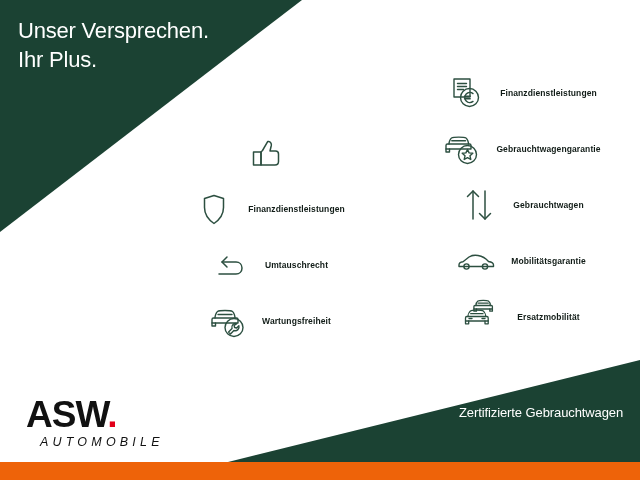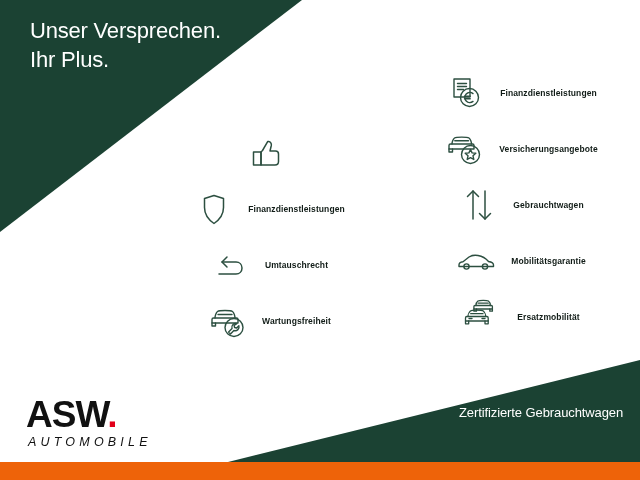--- a/index.html
+++ b/index.html
@@ -26,21 +26,21 @@
     background:#1b4233;
     clip-path:polygon(640px 0, 640px 102px, 228px 102px);
   }
   #bottom-orange-bar{
     left:0;top:462px;width:640px;height:18px;
     background:#ee6309;
   }
 
   
   #headline{
-    position:absolute;left:30px;top:16px;width:330px;
+    position:absolute;left:18px;top:16px;width:330px;
     color:#ffffff;
     font-size:22px;
     line-height:29px;
     font-weight:400;
     letter-spacing:-0.2px;
   }
   #headline .line{display:block;white-space:nowrap;}
 
   
   .feature-col{position:absolute;}
@@ -84,21 +84,21 @@
     font-family:"Liberation Sans", sans-serif;
   }
   #asw-dot{color:#e2001a;}
   #asw-subtitle{
     display:block;
     font-size:12.5px;
     font-style:italic;
     color:#111111;
     letter-spacing:4.2px;
     margin-top:1px;
-    margin-left:2px;
+    margin-left:14px;
   }
 
   
   #skoda-logo{
     position:absolute;left:459px;top:404px;width:175px;
     color:#ffffff;
   }
   #skoda-line1{
     display:block;
     font-size:19px;
@@ -203,21 +203,21 @@
       <span class="feature-icon">
         <svg width="44" height="44" viewBox="0 0 44 44" fill="none" stroke="#2c4f40" stroke-width="1.4" stroke-linejoin="round" stroke-linecap="round">
           <path d="M9 17 C9 15.5 10 12 11.5 11 C13.5 9.8 24 9.8 26 11 C27.5 12 28.5 15.5 28.5 17"></path>
           <path d="M7.5 17 L29.5 17 C30.5 17 31 17.7 31 18.6 L31 22 L6 22 L6 18.6 C6 17.7 6.5 17 7.5 17 Z"></path>
           <path d="M6 22 L6 25 L9.5 25 L9.5 22"></path>
           <path d="M11.8 13.8 L25.5 13.8"></path>
           <circle cx="27.5" cy="27.5" r="9"></circle>
           <path d="M27.5 22.5 L29.1 25.9 L32.8 26.3 L30 28.8 L30.8 32.5 L27.5 30.6 L24.2 32.5 L25 28.8 L22.2 26.3 L25.9 25.9 Z"></path>
         </svg>
       </span>
-      <span class="feature-label">Versicherungsangebote</span>
+      <span class="feature-label">Gebrauchtwagengarantie</span>
     </div>
 
     <div class="feature-item">
       <span class="feature-icon">
         <svg width="42" height="44" viewBox="0 0 42 44" fill="none" stroke="#2c4f40" stroke-width="1.5" stroke-linejoin="round" stroke-linecap="round">
           <path d="M15 36 L15 8"></path>
           <path d="M9.5 13.5 L15 8 L20.5 13.5"></path>
           <path d="M27 8 L27 36"></path>
           <path d="M21.5 30.5 L27 36 L32.5 30.5"></path>
         </svg>

